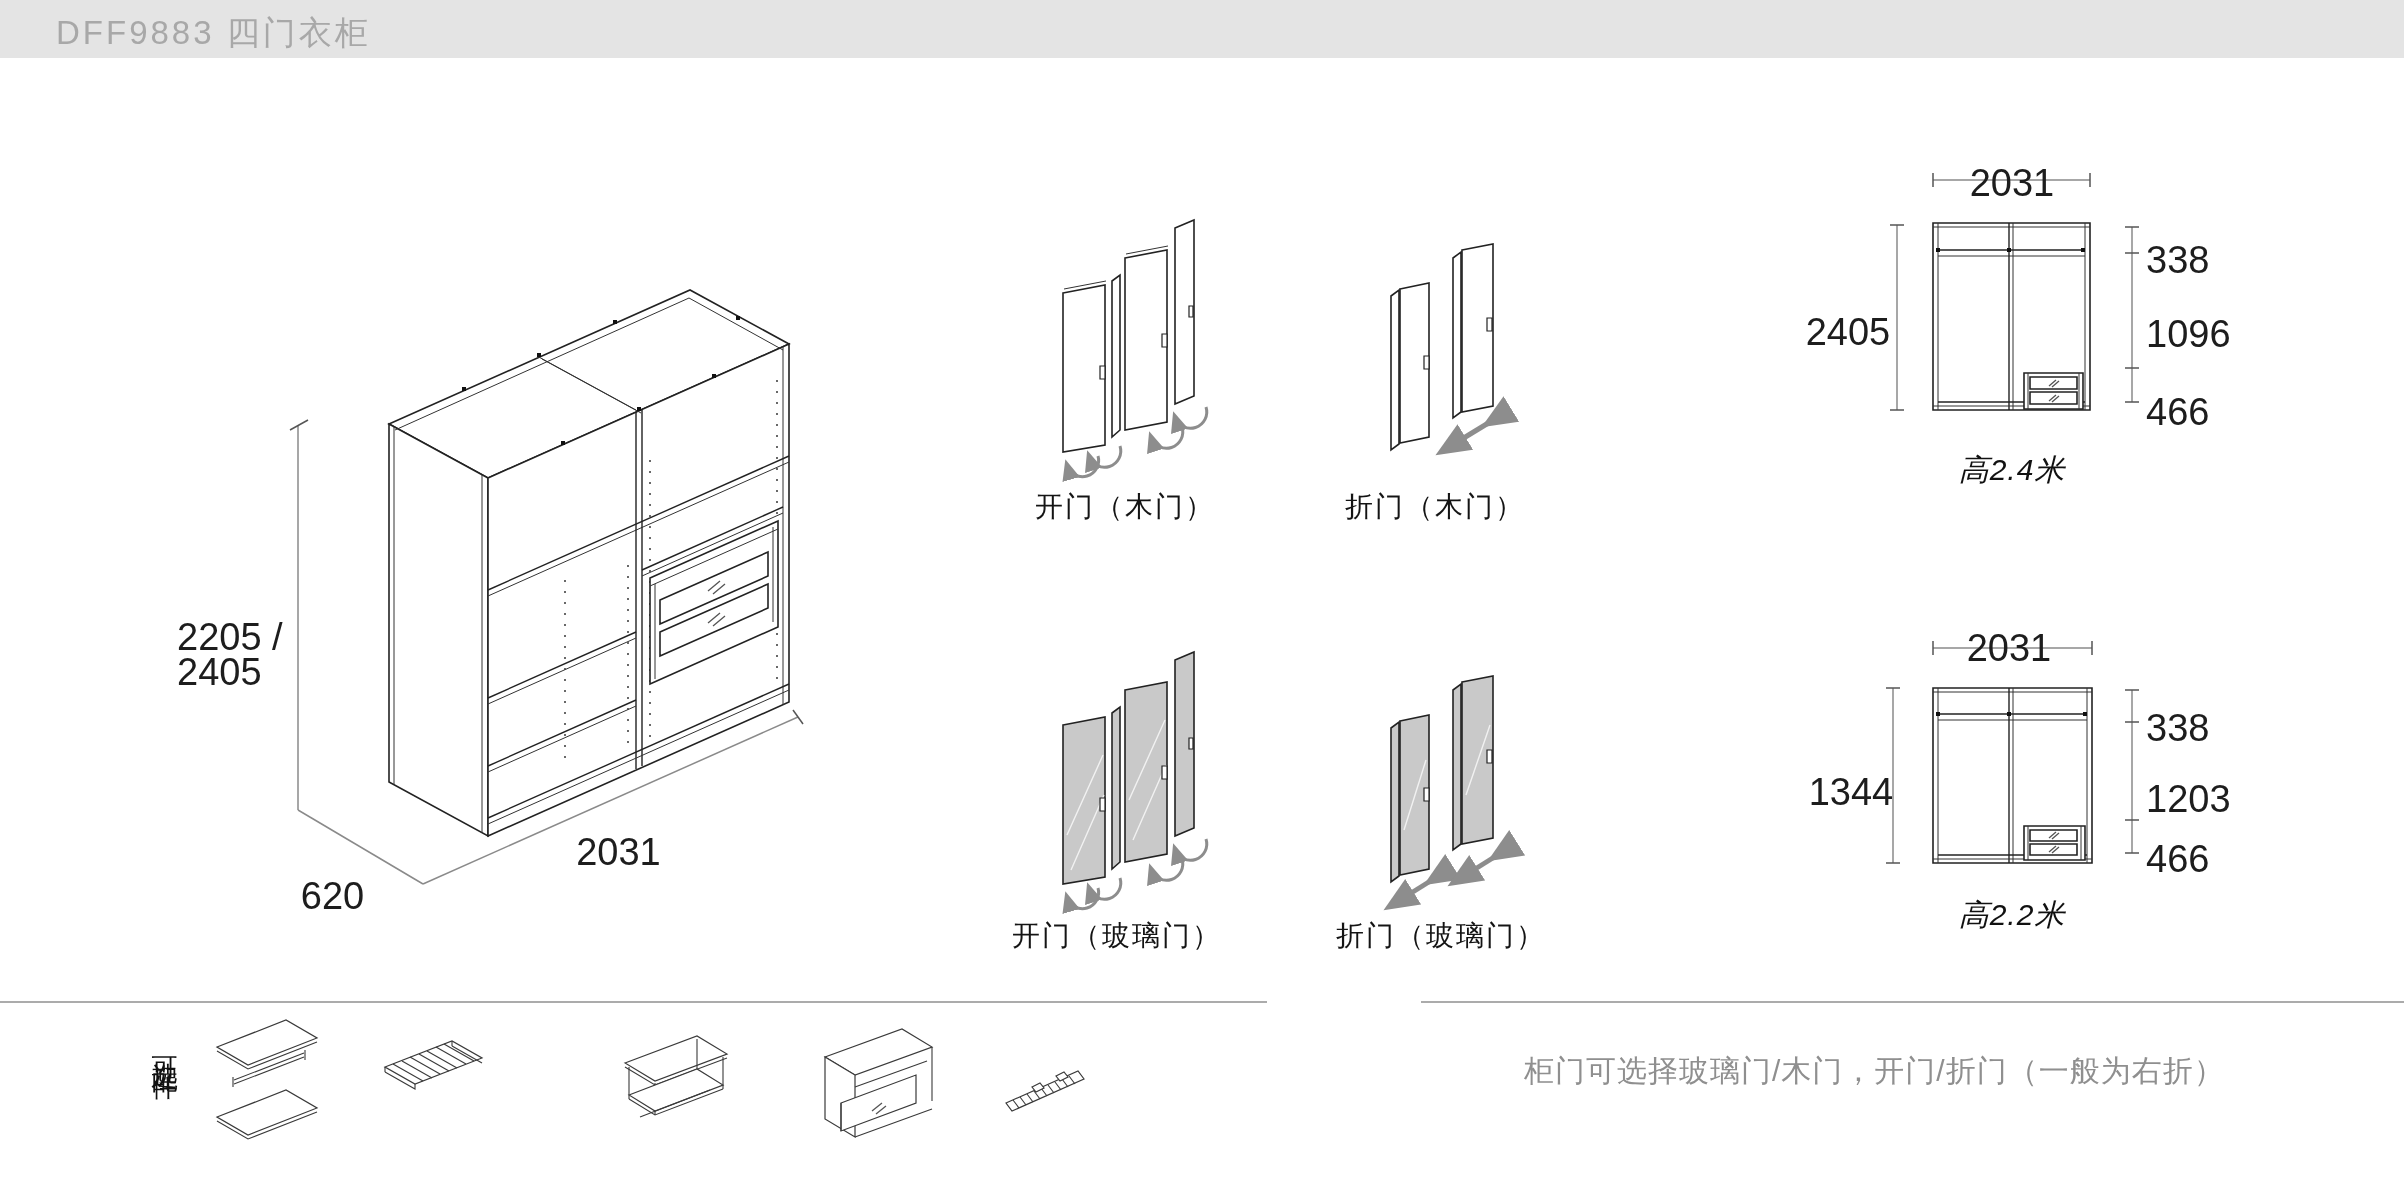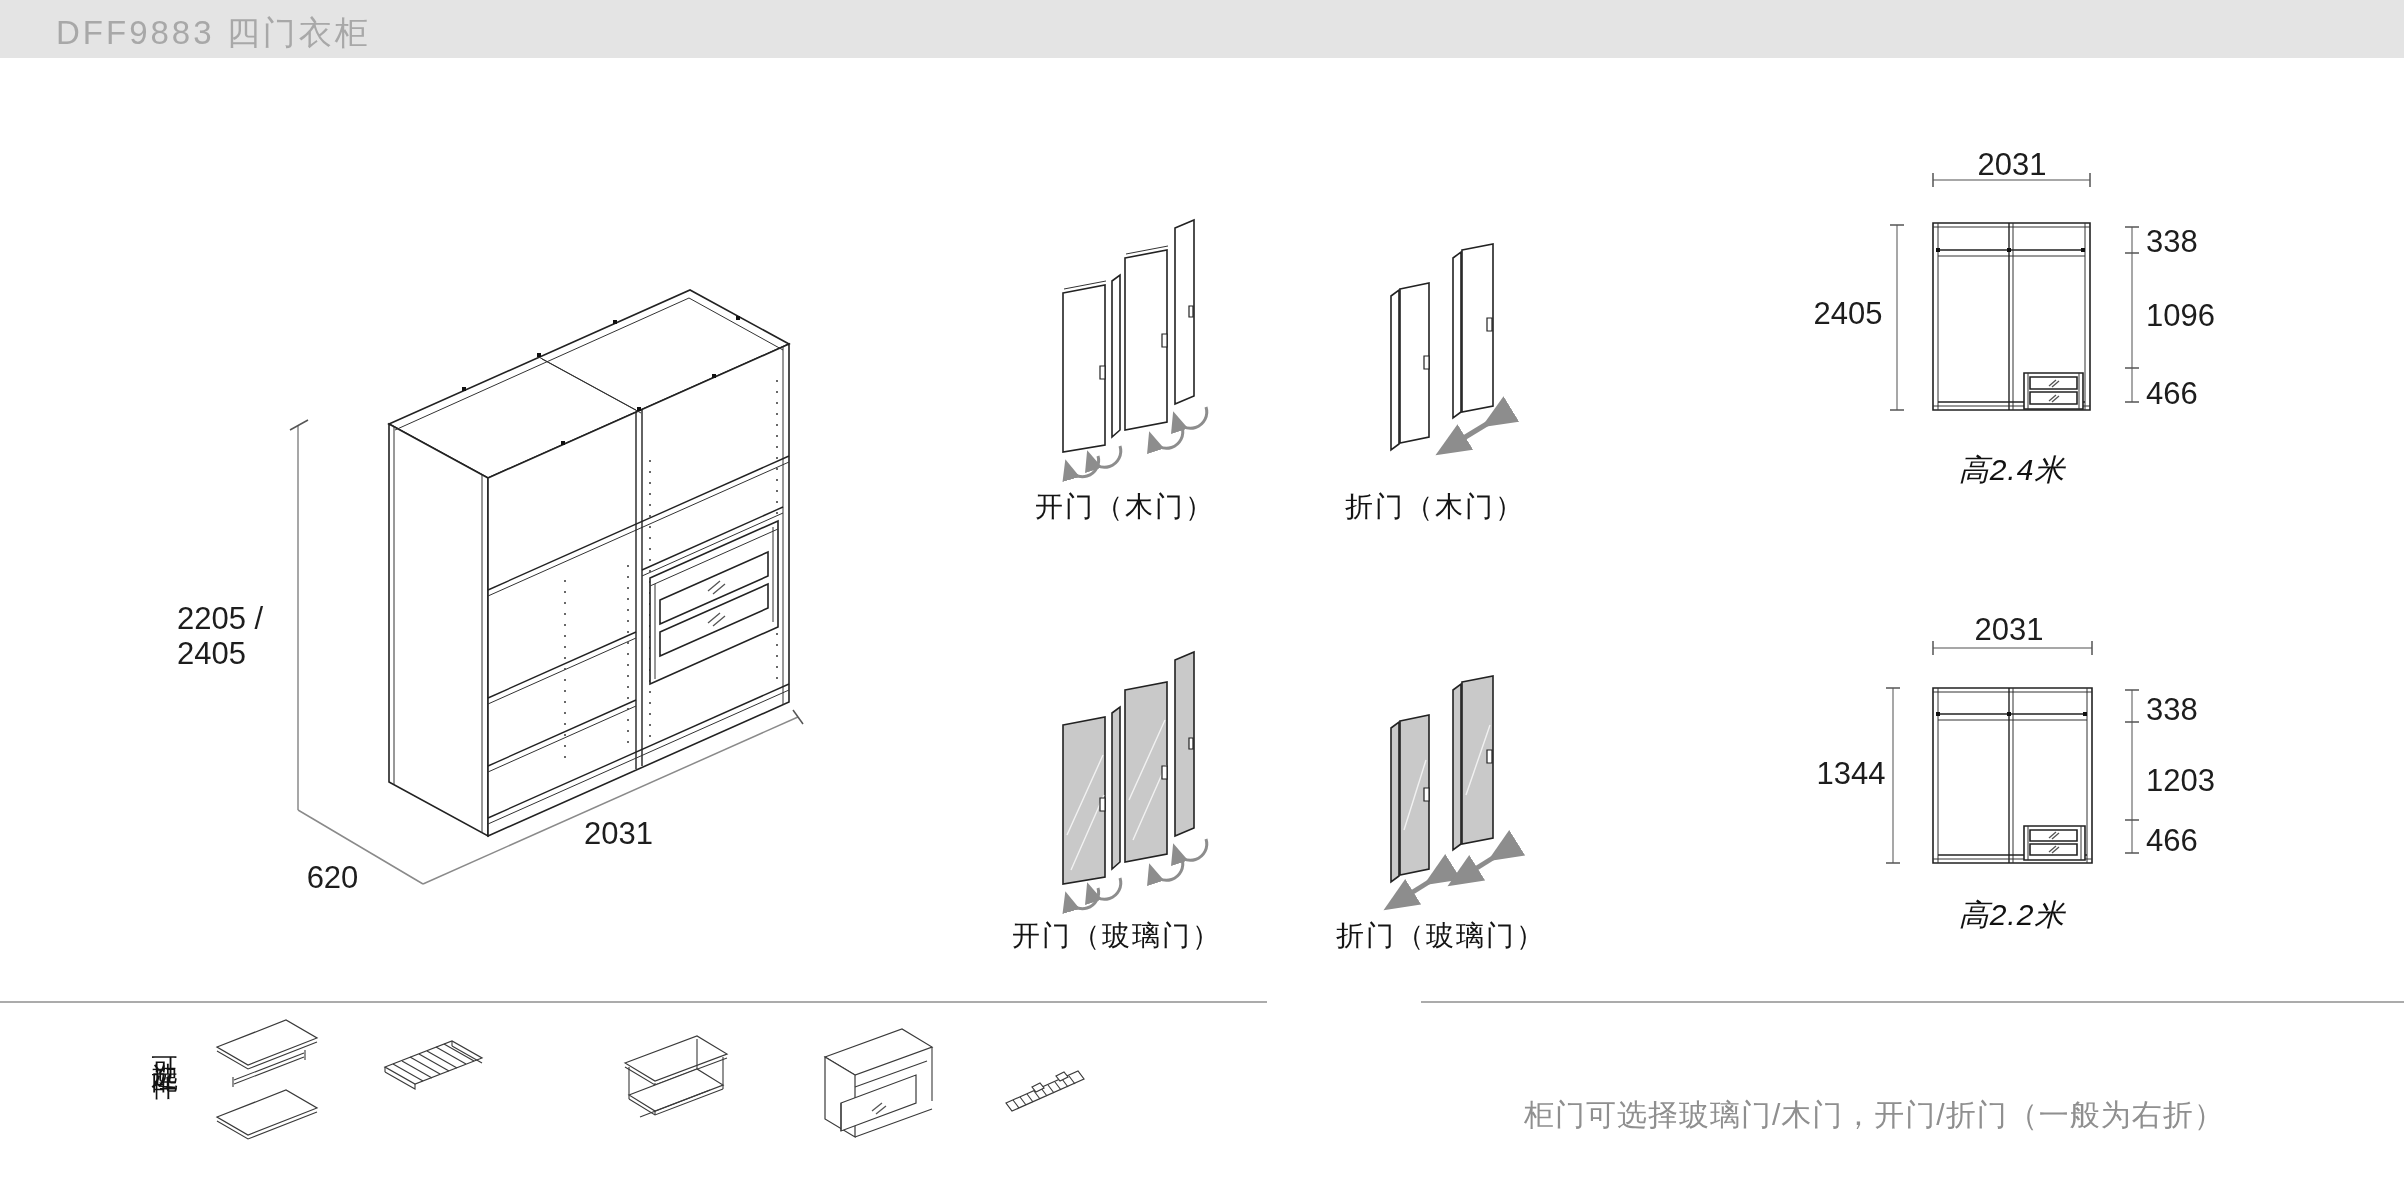--- a/index.html
+++ b/index.html
@@ -1,25 +1,25 @@
 <!DOCTYPE html>
 <html><head>
 <meta charset="utf-8">
 <style>
   html,body{margin:0;padding:0;background:#fff;}
   #canvas{position:relative;width:2404px;height:1202px;background:#ffffff;overflow:hidden;
           font-family:"Liberation Sans", sans-serif;color:#1d1d1d;}
   .abs{position:absolute;}
   #header{position:absolute;left:0;top:0;width:2404px;height:58px;background:#e4e4e4;}
   #header .title{position:absolute;left:56px;top:11px;font-size:33px;letter-spacing:3px;color:#a8a8a8;}
-  .dim{font-size:31px;color:#1d1d1d;text-align:center;white-space:nowrap;}
+  .dim{font-size:38px;color:#1d1d1d;text-align:center;white-space:nowrap;margin-top:15px;}
   .dim.left{text-align:left;}
   .doorlabel{font-size:28px;color:#141414;text-align:center;letter-spacing:2px;white-space:nowrap;margin-top:16px;}
   .caption{font-size:30px;color:#111;text-align:center;letter-spacing:1px;white-space:nowrap;font-style:italic;}
-  .note{font-size:30px;color:#8f8f8f;letter-spacing:1px;white-space:nowrap;margin-top:44px;}
+  .note{font-size:30px;color:#8f8f8f;letter-spacing:1px;white-space:nowrap;}
   #acc-label{writing-mode:vertical-rl;text-orientation:upright;font-size:26px;letter-spacing:6px;color:#111;}
   .hdiv{position:absolute;height:2px;background:#ababab;}
   svg{position:absolute;overflow:visible;}
   svg *{vector-effect:non-scaling-stroke;}
   .ln{stroke:#222;stroke-width:1.4;fill:none;}
   .lnthin{stroke:#333;stroke-width:1;fill:none;}
   .face{fill:#ffffff;stroke:#222;stroke-width:1.6;}
   .glass{fill:#c9c9c9;stroke:#222;stroke-width:1.6;}
   .shine{stroke:#ffffff;stroke-width:1.4;fill:none;opacity:.75;}
   .dimln{stroke:#8a8a8a;stroke-width:1.5;fill:none;}

